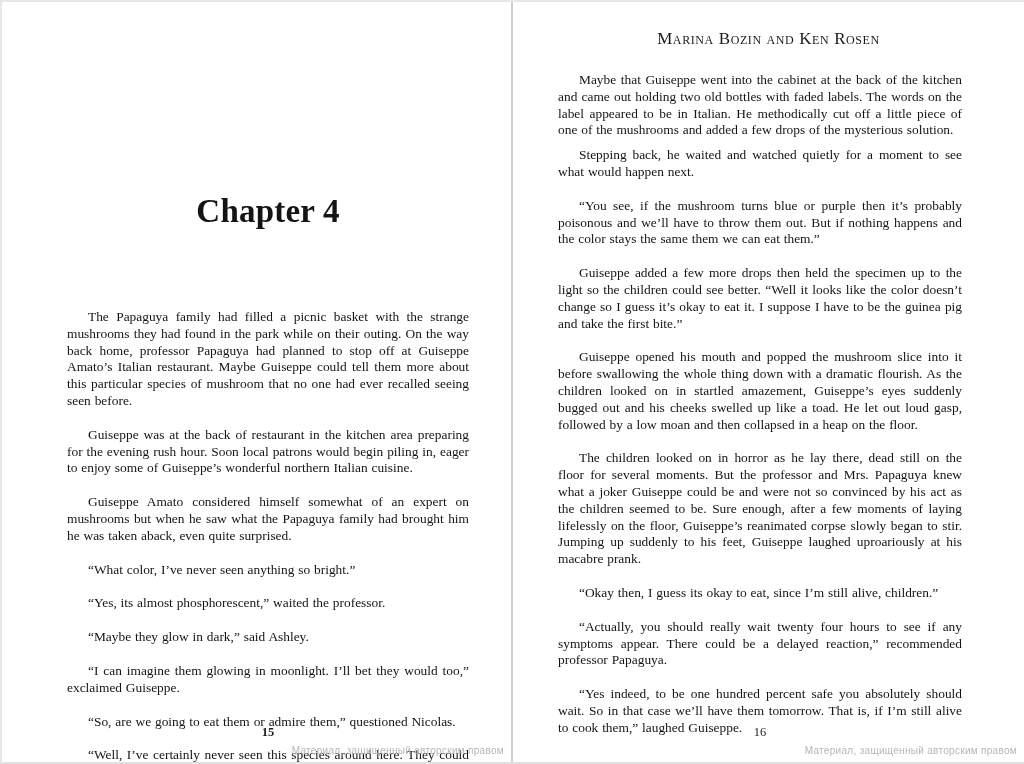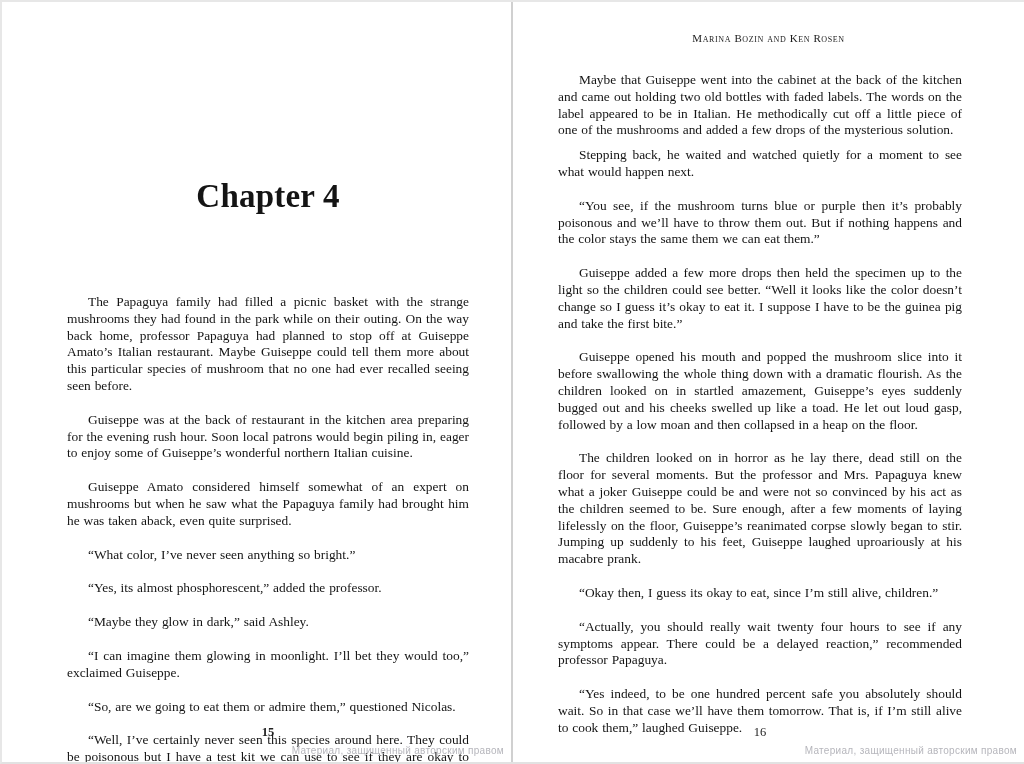--- a/index.html
+++ b/index.html
@@ -42,32 +42,32 @@
     text-indent: 21px;
     word-spacing: 0.5px;
   }
   .text-block p.no-gap { margin-top: 8px; }
 
   .chapter-title {
     font-size: 33px;
     line-height: 40px;
     font-weight: bold;
     text-align: center;
-    margin: 1px;
+    margin: 16px;
     padding-top: 173px;
     text-indent: 0;
     letter-spacing: 0.2px;
   }
   .page-left .text-block p.first-after-title { margin-top: 78px; }
 
   .running-header {
     padding-top: 28px;
     text-align: center;
     font-variant: small-caps;
-    font-size: 11px;
+    font-size: 17px;
     line-height: 17px;
     letter-spacing: 0.6px;
     color: #1a1a1a;
   }
   .page-right .text-block p.first-below-header { margin-top: 25px; }
 
   .page-number {
     position: absolute;
     bottom: 22px;
     font-size: 12.5px;
@@ -93,21 +93,21 @@
 
 <div class="spread">
 
   <div class="page page-left">
     <div class="text-block">
       <h1 class="chapter-title">Chapter 4</h1>
       <p class="first-after-title">The Papaguya family had filled a picnic basket with the strange mushrooms they had found in the park while on their outing. On the way back home, professor Papaguya had planned to stop off at Guiseppe Amato’s Italian restaurant. Maybe Guiseppe could tell them more about this particular species of mushroom that no one had ever recalled seeing seen before.</p>
       <p>Guiseppe was at the back of restaurant in the kitchen area preparing for the evening rush hour. Soon local patrons would begin piling in, eager to enjoy some of Guiseppe’s wonderful northern Italian cuisine.</p>
       <p>Guiseppe Amato considered himself somewhat of an expert on mushrooms but when he saw what the Papaguya family had brought him he was taken aback, even quite surprised.</p>
       <p>“What color, I’ve never seen anything so bright.”</p>
-      <p>“Yes, its almost phosphorescent,” added the professor.</p>
+      <p>“Yes, its almost phosphorescent,” waited the professor.</p>
       <p>“Maybe they glow in dark,” said Ashley.</p>
       <p>“I can imagine them glowing in moonlight. I’ll bet they would too,” exclaimed Guiseppe.</p>
       <p>“So, are we going to eat them or admire them,” questioned Nicolas.</p>
       <p>“Well, I’ve certainly never seen this species around here. They could be poisonous but I have a test kit we can use to see if they are okay to eat,”</p>
     </div>
     <div class="page-number">15</div>
     <div class="watermark">Материал, защищенный авторским правом</div>
   </div>
 
   <div class="page page-right">

